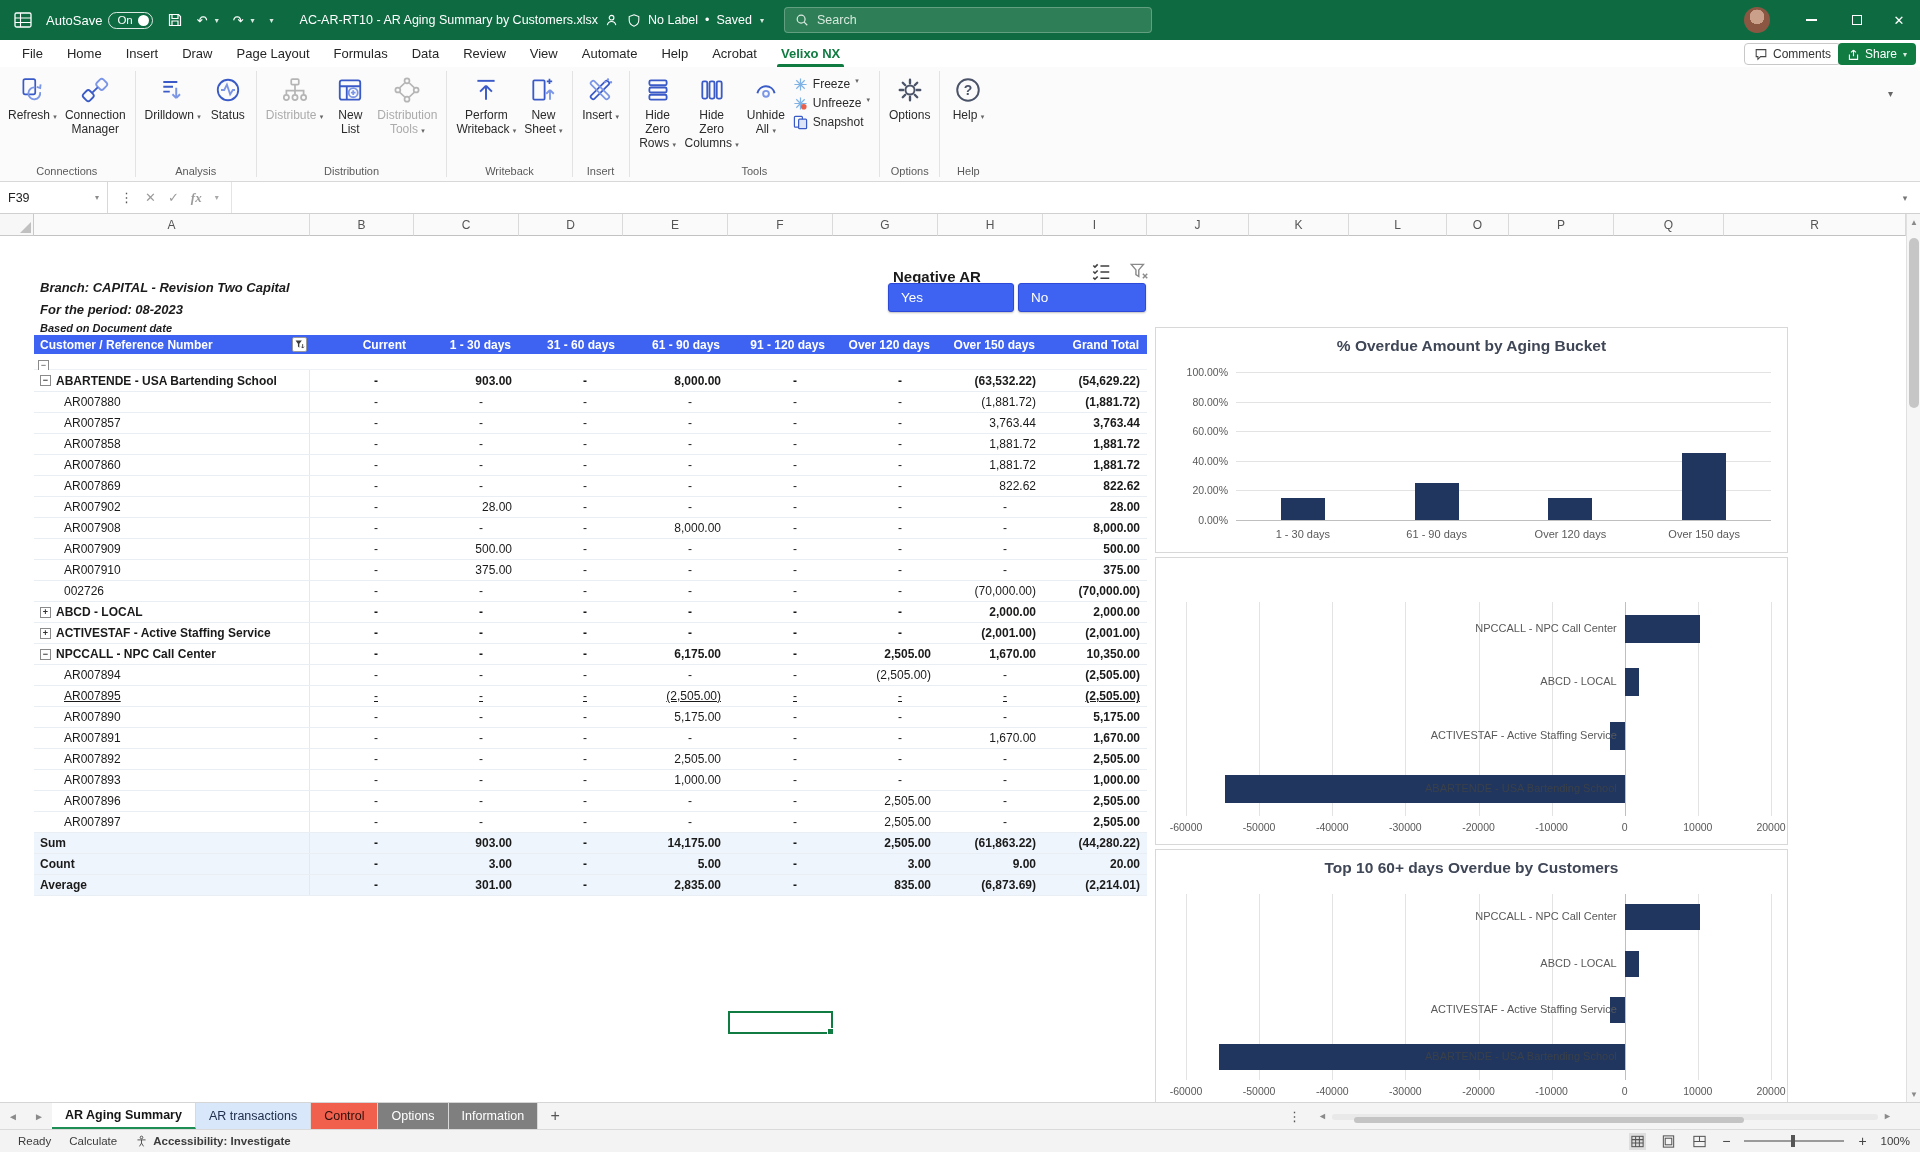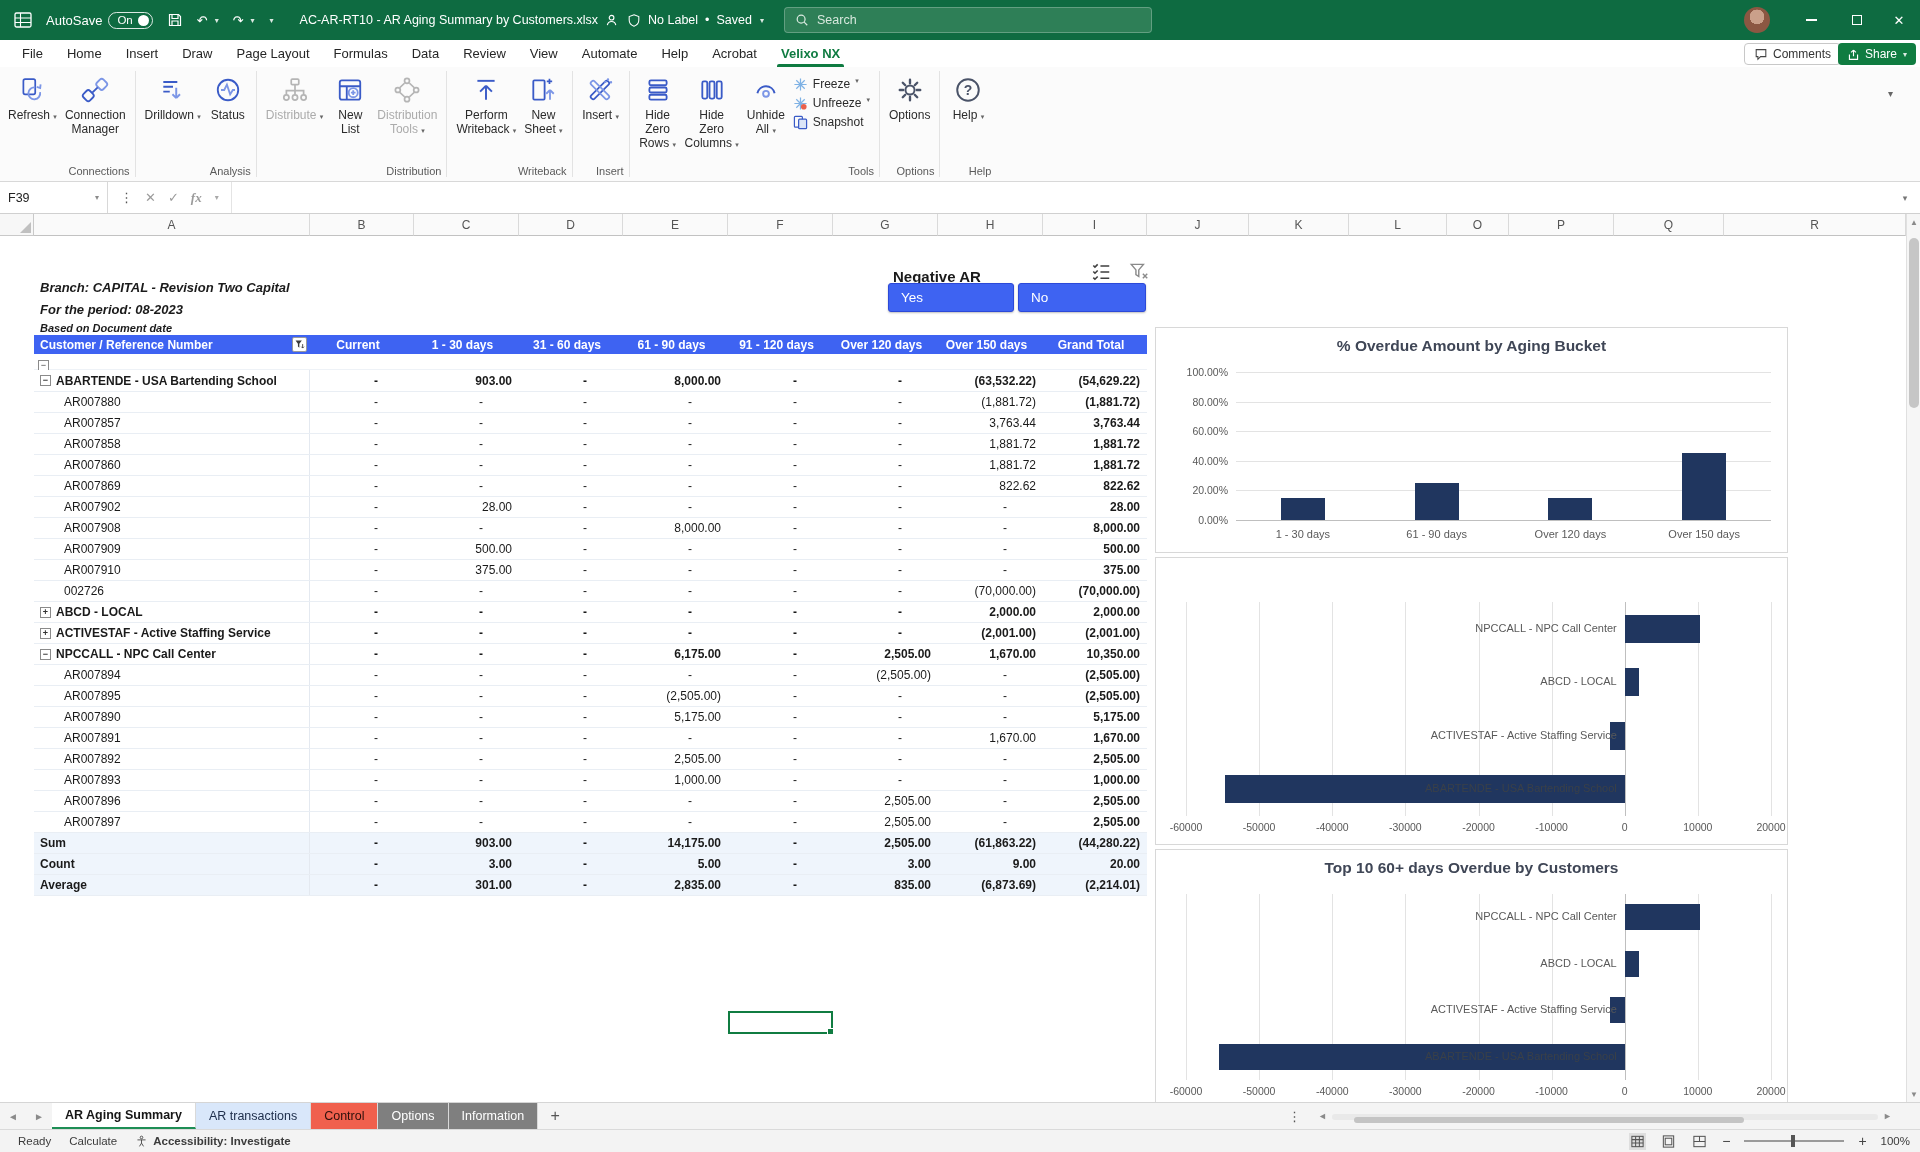--- a/index.html
+++ b/index.html
@@ -39,21 +39,21 @@
     color:#333; background:#fff; }
   #share-btn { position:absolute; left:1838px; top:3px; height:22px; background:#107C41;
     border-radius:4px; display:flex; align-items:center; gap:5px; padding:0 9px; font-size:12px;
     color:#fff; }
 
   
   #ribbon { position:absolute; top:67px; left:0; width:1920px; height:115px; background:#FBFBFB;
     border-bottom:1px solid #D8D8D8; display:flex; }
   .rgroup { position:relative; display:flex; flex-direction:column; padding:4px 4px 0 4px; }
   .rgroup .rbuttons { display:flex; flex:1; align-items:flex-start; }
-  .rgroup .rglabel { text-align:right; font-size:11px; color:#5A5A5A; padding:2px 0 4px; }
+  .rgroup .rglabel { text-align:center; font-size:11px; color:#5A5A5A; padding:2px 0 4px; }
   .rdivider { width:1px; background:#E3E3E3; margin:4px 1px; }
   .rbtn { display:flex; flex-direction:column; align-items:center; padding:5px 4px 2px;
     min-width:46px; font-size:12px; color:#2b2b2b; text-align:center; line-height:14px; }
   .rbtn .ric { width:28px; height:28px; margin-bottom:4px; }
   .rbtn.disabled { color:#ABABAB; }
   .caret { font-size:7px; color:#666; }
   .rstack { display:flex; flex-direction:column; justify-content:flex-start; gap:4px; padding:6px 4px; }
   .rsmall { display:flex; align-items:flex-start; gap:5px; font-size:12px; color:#2b2b2b; }
   .rsmall .sic { width:15px; height:15px; }
   #ribbon-collapse { position:absolute; left:1888px; top:88px; color:#666; font-size:10px; }
@@ -92,21 +92,21 @@
     padding-left:12px; box-shadow:0 1px 2px rgba(0,0,0,.25); }
 
   
   #velixo-logo { position:absolute; left:1267px; top:20px; width:250px; height:64px; display:flex;
     align-items:center; gap:12px; }
   #velixo-word { font-size:42px; font-weight:bold; color:#252B5C; letter-spacing:-1px; }
 
   
   #tbl-header { position:absolute; left:34px; width:1113px; background:#3E63F2; color:#fff;
     display:flex; font-size:12px; font-weight:bold; align-items:center; }
-  .th-cell { height:100%; display:flex; align-items:center; justify-content:center; padding-right:8px; }
+  .th-cell { height:100%; display:flex; align-items:center; justify-content:flex-end; padding-right:8px; }
   .th-first { justify-content:flex-start; padding-left:6px; position:relative; }
   #sort-btn { position:absolute; right:3px; top:2px; width:15px; height:15px; background:#fff;
     border:1px solid #9a9a9a; border-radius:2px; display:flex; align-items:center; justify-content:center; }
   .trow { position:absolute; left:34px; width:1113px; display:flex; font-size:12px; color:#1a1a1a;
     border-bottom:1px solid #E9EEF4; background:#fff; }
   .trow.total { background:#EFF5FC; font-weight:bold; }
   .trow.group { font-weight:bold; }
   .tcell { display:flex; align-items:center; justify-content:flex-end; padding-right:7px;
     overflow:hidden; white-space:nowrap; }
   .tcell.dash { padding-right:36px; }
@@ -791,21 +791,21 @@
             </div>
             <div class="tcell dash" style="width: 104px;">-</div>
             <div class="tcell dash" style="width: 105px;">-</div>
             <div class="tcell dash" style="width: 104px;">-</div>
             <div class="tcell dash" style="width: 105px;">-</div>
             <div class="tcell dash" style="width: 105px;">-</div>
             <div class="tcell" style="width: 105px;">(2,505.00)</div>
             <div class="tcell dash" style="width: 105px;">-</div>
             <div class="tcell gt" style="width: 104px;">(2,505.00)</div>
           </div>
-          <div class="trow" style="top: 450px; height: 21px;">
+          <div class="trow" style="top: 450px; height: 21px; text-decoration: underline;">
             <div class="tcell name" style="width: 276px; padding-left: 30px;">
               <span>AR007895</span>
             </div>
             <div class="tcell dash" style="width: 104px;">-</div>
             <div class="tcell dash" style="width: 105px;">-</div>
             <div class="tcell dash" style="width: 104px;">-</div>
             <div class="tcell" style="width: 105px;">(2,505.00)</div>
             <div class="tcell dash" style="width: 105px;">-</div>
             <div class="tcell dash" style="width: 105px;">-</div>
             <div class="tcell dash" style="width: 105px;">-</div>

